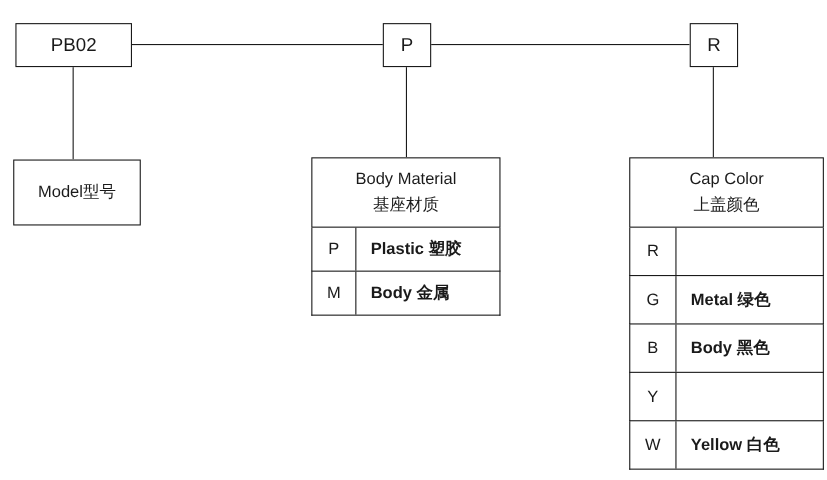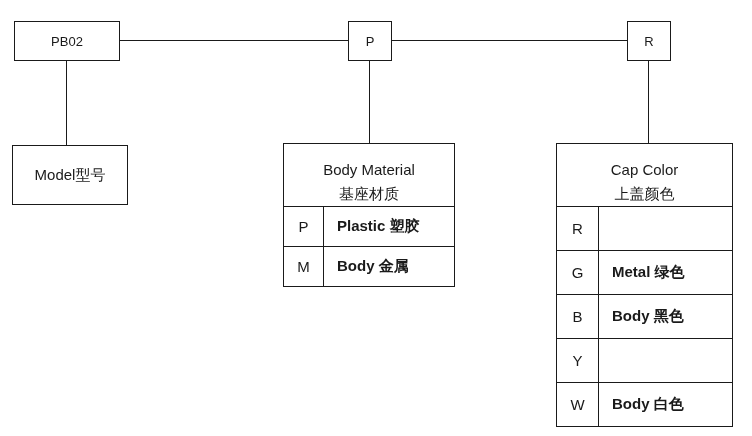--- a/index.html
+++ b/index.html
@@ -25,21 +25,21 @@
     width: 0;
     border-left: 1px solid #1a1a1a;
   }
   .node {
     position: absolute;
     background: #ffffff;
     border: 1px solid #1a1a1a;
     display: flex;
     align-items: center;
     justify-content: center;
-    font-size: 13px;
+    font-size: 17px;
     color: #1a1a1a;
     box-sizing: border-box;
   }
   .descbox {
     position: absolute;
     background: #ffffff;
     border: 1px solid #1a1a1a;
     box-sizing: border-box;
     display: flex;
     flex-direction: row;
@@ -55,21 +55,21 @@
     box-sizing: border-box;
     color: #1a1a1a;
     font-size: 15px;
   }
   .codetable .thead {
     border: 1px solid #1a1a1a;
     box-sizing: border-box;
     display: flex;
     flex-direction: column;
     align-items: center;
-    justify-content: flex-end;
+    justify-content: center;
     line-height: 24px;
   }
   .codetable .trow {
     display: flex;
     border: 1px solid #1a1a1a;
     border-top: none;
     box-sizing: border-box;
   }
   .codetable .ccell {
     box-sizing: border-box;
@@ -114,38 +114,38 @@
     <div class="trow" style="height:40px;">
       <div class="ccell" style="width:40px;">P</div>
       <div class="dcell">Plastic 塑胶</div>
     </div>
     <div class="trow" style="height:40px;">
       <div class="ccell" style="width:40px;">M</div>
       <div class="dcell">Body 金属</div>
     </div>
   </div>
 
-  <div class="codetable" style="left:556px; top:143px; width:177px;">
+  <div class="codetable" style="left:572px; top:143px; width:177px;">
     <div class="thead" style="height:64px;">
       <div>Cap Color</div>
       <div>上盖颜色</div>
     </div>
     <div class="trow" style="height:44px;">
       <div class="ccell" style="width:42px;">R</div>
     </div>
     <div class="trow" style="height:44px;">
       <div class="ccell" style="width:42px;">G</div>
       <div class="dcell">Metal 绿色</div>
     </div>
     <div class="trow" style="height:44px;">
       <div class="ccell" style="width:42px;">B</div>
       <div class="dcell">Body 黑色</div>
     </div>
     <div class="trow" style="height:44px;">
       <div class="ccell" style="width:42px;">Y</div>
     </div>
     <div class="trow" style="height:44px;">
       <div class="ccell" style="width:42px;">W</div>
-      <div class="dcell">Body 白色</div>
+      <div class="dcell">Yellow 白色</div>
     </div>
   </div>
 
 </div>
 
 </body></html>

